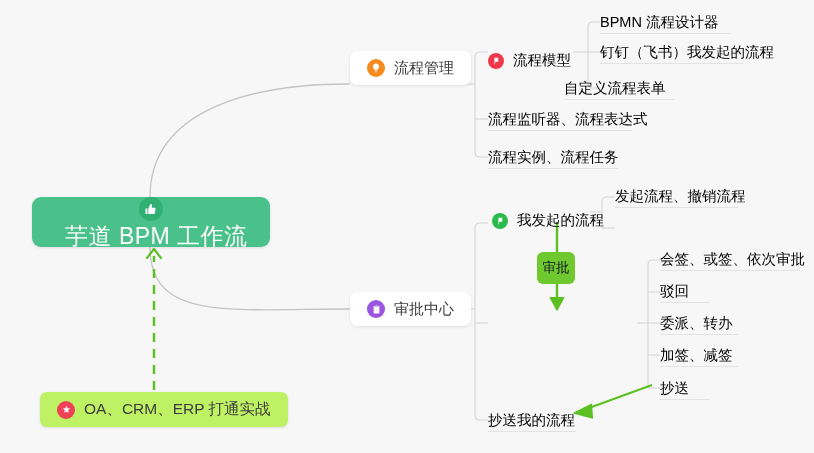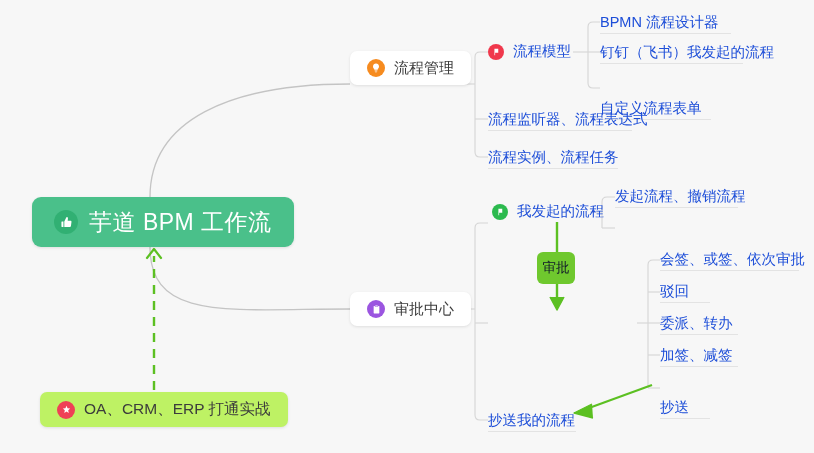--- a/index.html
+++ b/index.html
@@ -67,30 +67,31 @@
     border-radius: 7px;
     padding: 0 17px;
     height: 35px;
     box-shadow: 0 1px 3px rgba(0,0,0,0.10);
   }
   .wide-card .card-label {
     font-size: 15.5px;
   }
   
   .leaf-node {
-    color: #1d4ed8;
+    color: #000000;
     font-size: 14.5px;
     align-items: flex-end;
     padding-bottom: 4px;
     border-bottom: 1px solid #e3e3e3;
   }
   .leaf-node.with-icon {
     align-items: center;
     padding-bottom: 0;
     border-bottom: none;
+    margin-top: 9px;
   }
   .leaf-node .leaf-text { line-height: 1; }
   .leaf-icon-text { margin-left: 9px; }
   
   .ico {
     flex: 0 0 auto;
     border-radius: 50%;
     display: inline-flex;
     align-items: center;
     justify-content: center;
@@ -164,21 +165,21 @@
       <line x1="557" y1="222" x2="557" y2="307" stroke="#5cc022" stroke-width="2.4"></line>
       <path d="M 550 297 L 557 310 L 564 297" fill="#5cc022" stroke="#5cc022" stroke-width="1.5" stroke-linejoin="round"></path>
     </g>
 
     <g>
       <line x1="652" y1="385" x2="578" y2="412" stroke="#5cc022" stroke-width="2.2"></line>
       <path d="M 592 404 L 574 413 L 593 418" fill="#5cc022" stroke="#5cc022" stroke-width="1.3" stroke-linejoin="round"></path>
     </g>
   </svg>
 
-  <div class="node root-node" style="left:32px; top:197px;">
+  <div class="node root-node" style="left:32px; top:197px;flex-direction:column;">
     <span class="ico ico-22" style="background:#31b073; width:24px; height:24px;">
       <svg viewBox="0 0 24 24" width="15" height="15" fill="#ffffff">
         <path d="M8.5 10.2 L11.4 4.2 C11.7 3.5 12.4 3.1 13.1 3.3 C13.9 3.5 14.4 4.2 14.3 5 L13.9 9.1 L18.4 9.1 C19.4 9.1 20.1 9.9 20 10.9 L19.1 17.6 C19 18.5 18.3 19.1 17.4 19.1 L8.5 19.1 Z M4.6 10.4 L7.1 10.4 L7.1 19.1 L4.6 19.1 C4.2 19.1 3.9 18.8 3.9 18.4 L3.9 11.1 C3.9 10.7 4.2 10.4 4.6 10.4 Z"></path>
       </svg>
     </span>
     <span class="root-label">芋道 BPM 工作流</span>
   </div>
 
   <div class="node card-node" style="left:350px; top:51px;font-family:Liberation Serif, serif;">
     <span class="ico ico-18" style="background:#f68b1f;">
@@ -199,21 +200,21 @@
   </div>
 
   <div class="node leaf-node" style="left:600px; top:12px; width:131px; height:22px;">
     <span class="leaf-text">BPMN 流程设计器</span>
   </div>
 
   <div class="node leaf-node" style="left:600px; top:42px; width:143px; height:22px;">
     <span class="leaf-text">钉钉（飞书）我发起的流程</span>
   </div>
 
-  <div class="node leaf-node" style="left:600px; top:78px; width:111px; height:22px;margin-top:20px;">
+  <div class="node leaf-node" style="left:564px; top:78px; width:111px; height:22px;">
     <span class="leaf-text">自定义流程表单</span>
   </div>
 
   <div class="node leaf-node" style="left:488px; top:109px; width:144px; height:22px;">
     <span class="leaf-text">流程监听器、流程表达式</span>
   </div>
 
   <div class="node leaf-node" style="left:488px; top:147px; width:130px; height:22px;">
     <span class="leaf-text">流程实例、流程任务</span>
   </div>
@@ -251,21 +252,21 @@
   </div>
 
   <div class="node leaf-node" style="left:660px; top:313px; width:78px; height:22px;">
     <span class="leaf-text">委派、转办</span>
   </div>
 
   <div class="node leaf-node" style="left:660px; top:345px; width:78px; height:22px;">
     <span class="leaf-text">加签、减签</span>
   </div>
 
-  <div class="node leaf-node" style="left:660px; top:378px; width:50px; height:22px;margin-top:19px;">
+  <div class="node leaf-node" style="left:660px; top:378px; width:50px; height:22px;">
     <span class="leaf-text">抄送</span>
   </div>
 
   <div class="node leaf-node" style="left:488px; top:410px; width:88px; height:22px;">
     <span class="leaf-text">抄送我的流程</span>
   </div>
 
   <div class="badge" style="left:537px; top:252px; width:38px; height:32px;">
     <span>审批</span>
   </div>

